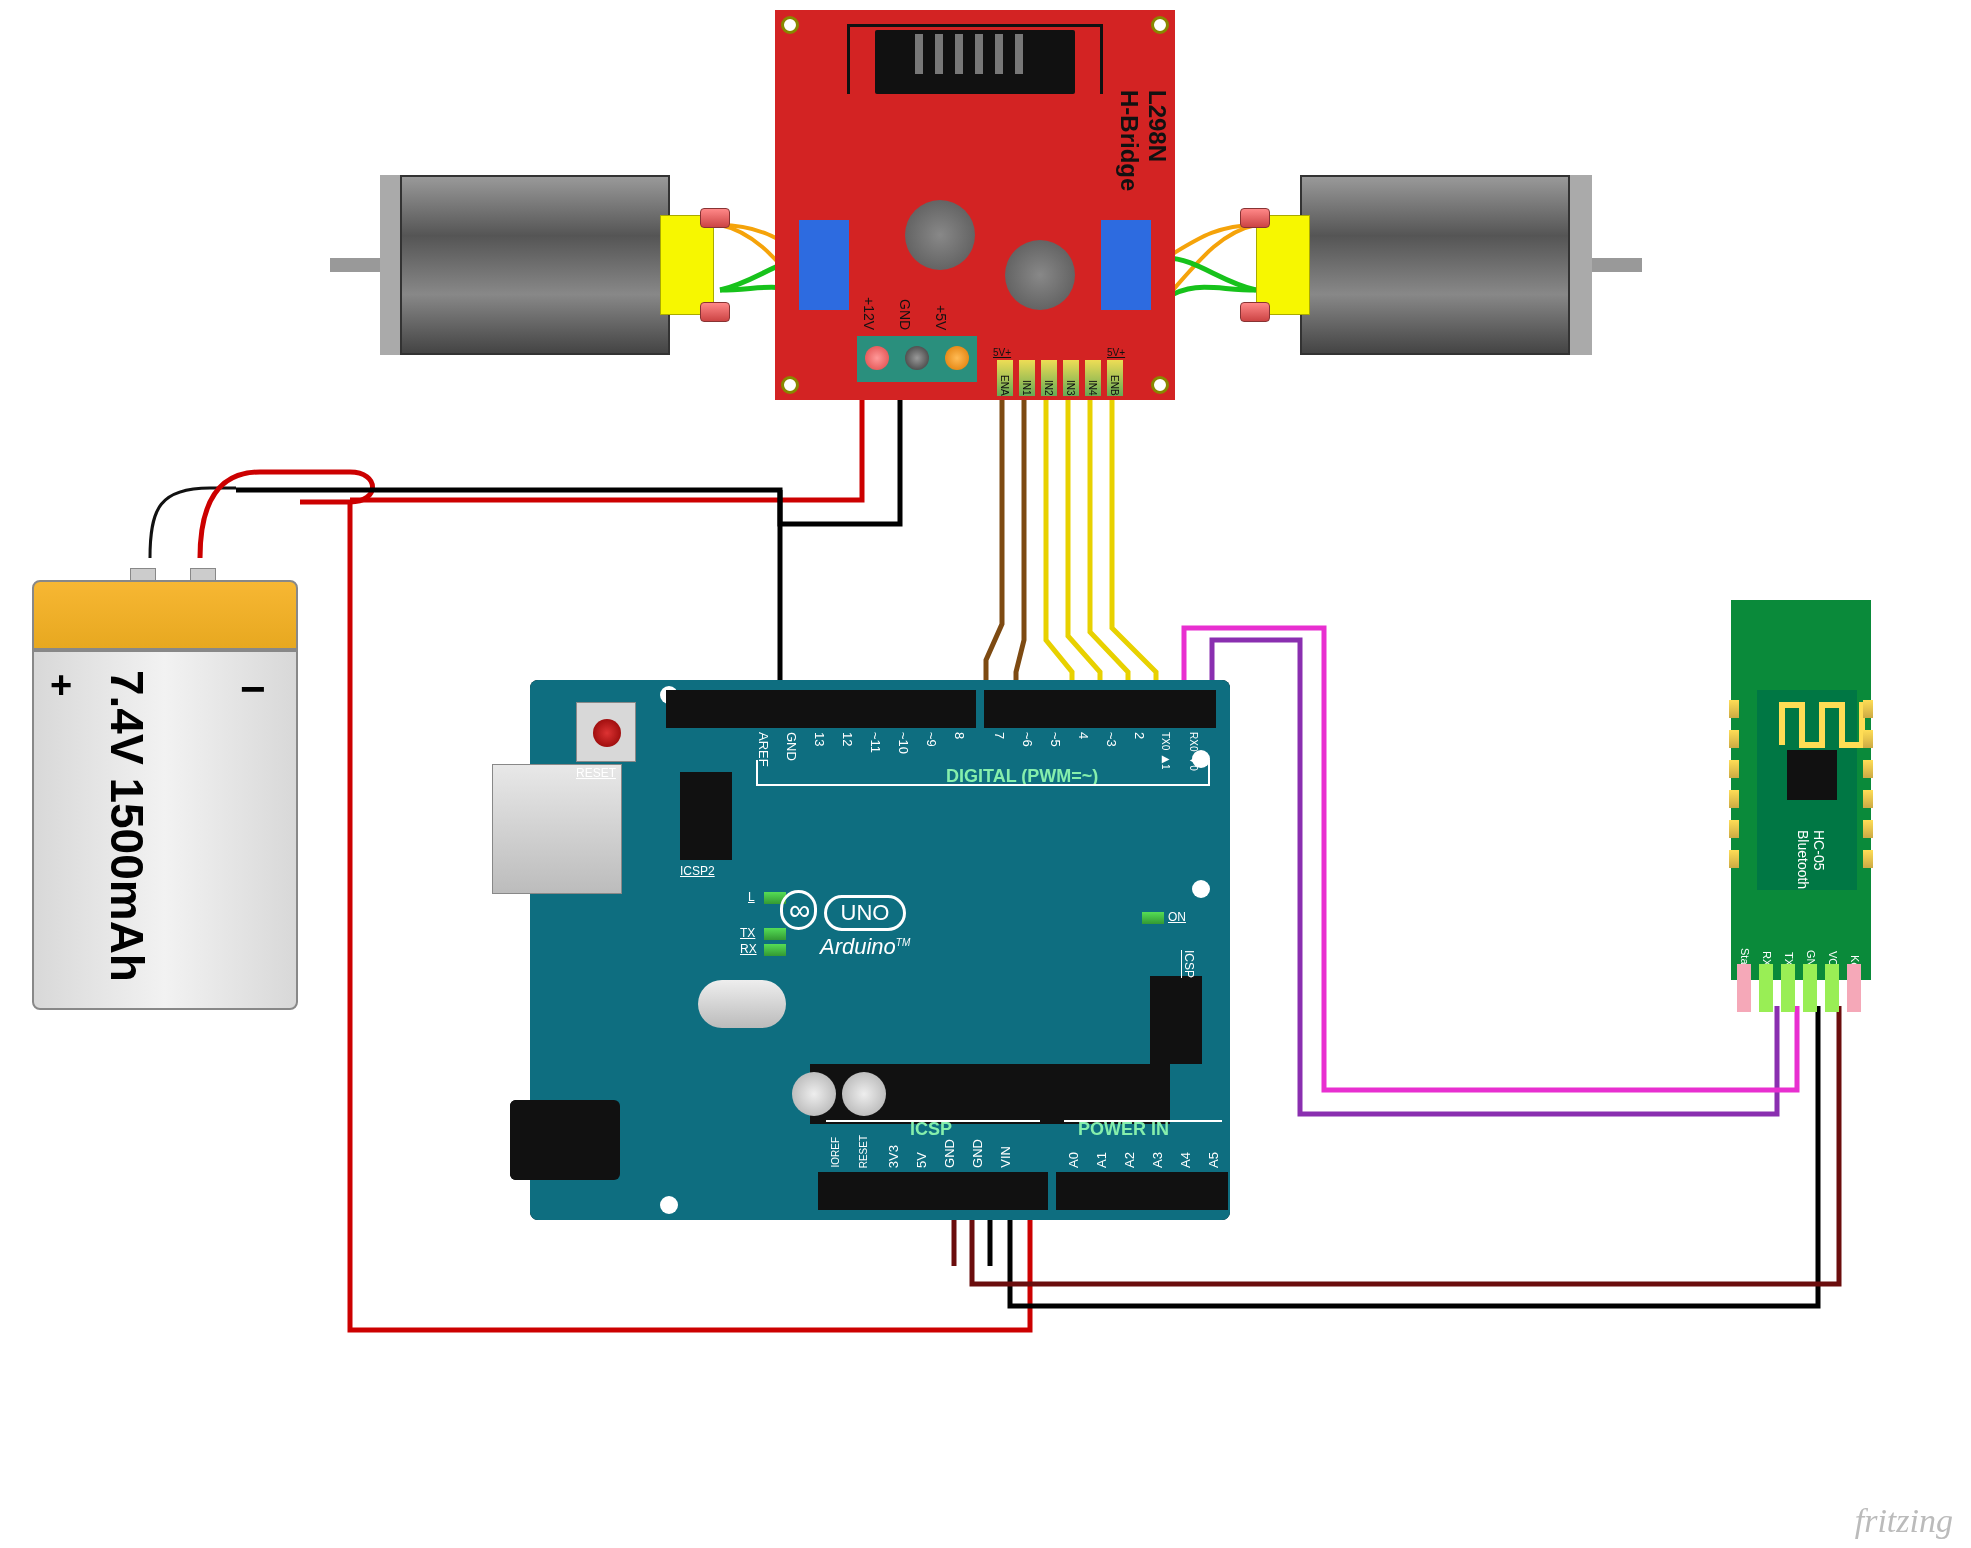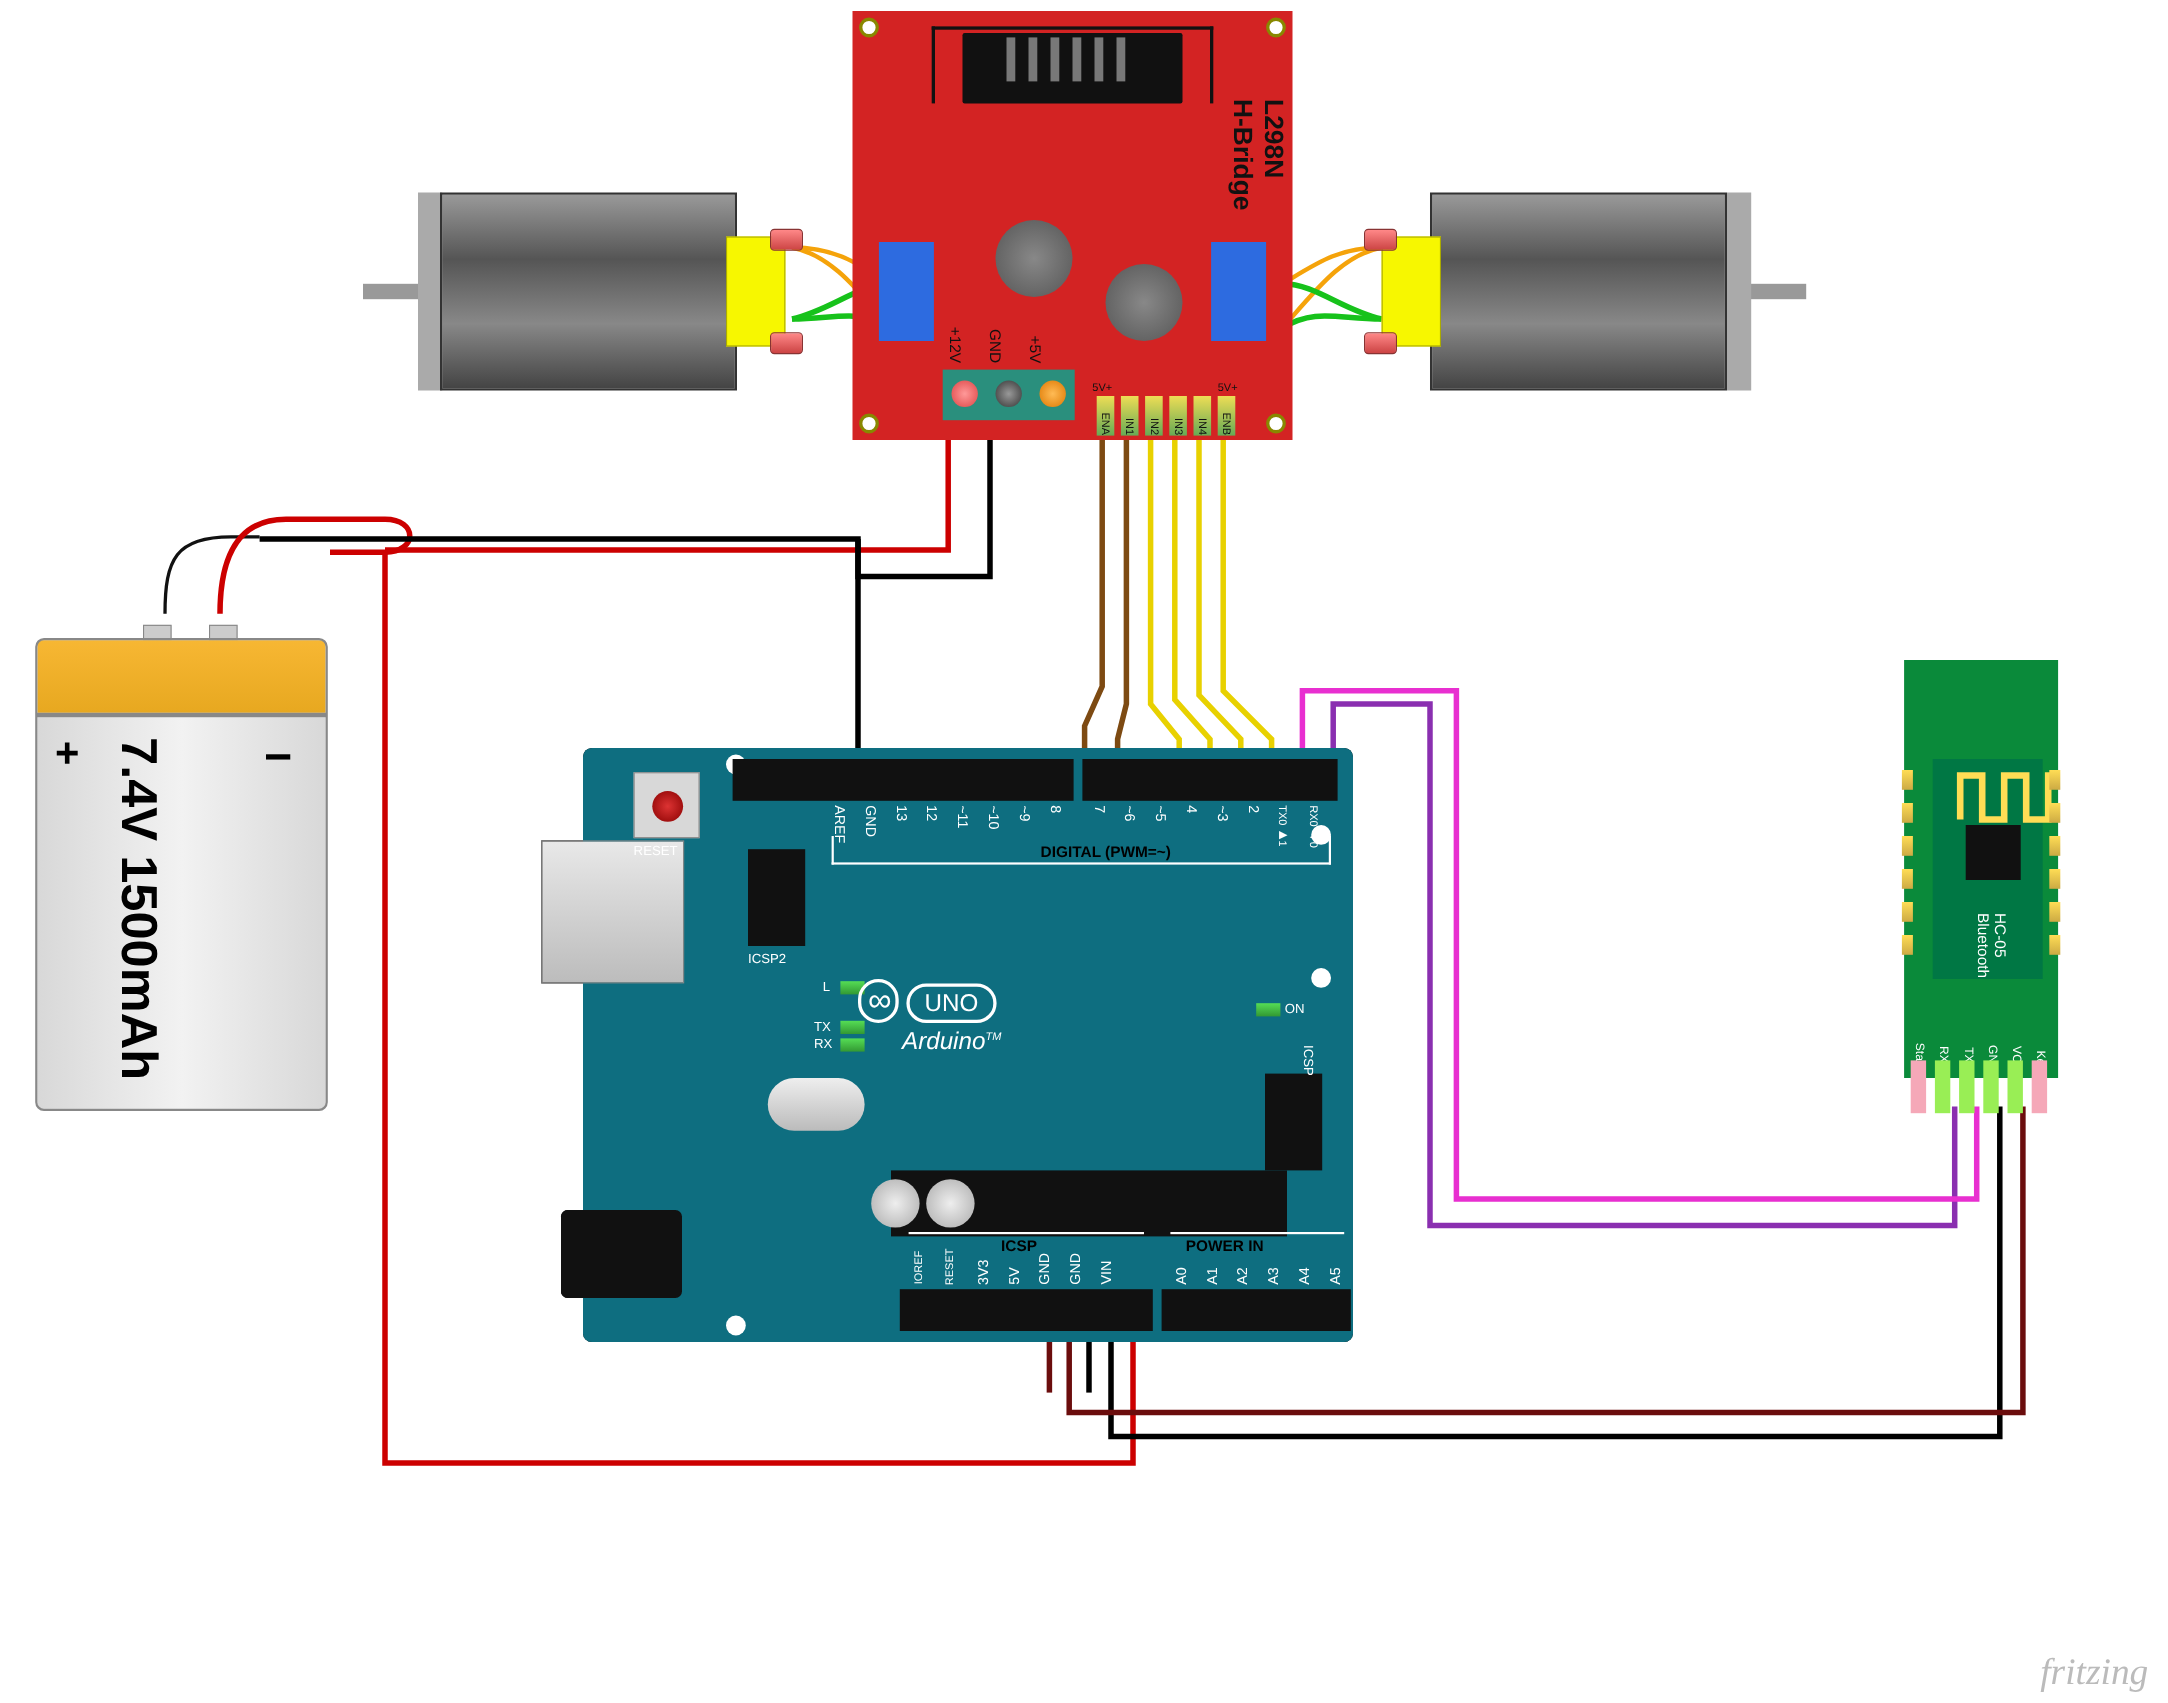--- a/index.html
+++ b/index.html
@@ -58,22 +58,22 @@
   .arduino-reset::after{content:"";position:absolute;left:16px;top:16px;width:28px;height:28px;border-radius:50%;background:radial-gradient(#d33,#800);}
   .arduino-chip{position:absolute;right:60px;bottom:96px;width:360px;height:60px;background:#111;}
   .arduino-dot{position:absolute;width:18px;height:18px;border-radius:50%;background:#fff;}
   .arduino-crystal{position:absolute;left:168px;top:300px;width:88px;height:48px;background:linear-gradient(#eee,#bbb);border-radius:24px;}
   .arduino-cap-row{position:absolute;left:262px;bottom:100px;width:120px;height:48px;}
   .arduino-cap{position:absolute;width:44px;height:44px;border-radius:50%;background:radial-gradient(#eee,#aaa);}
   .arduino-logo{position:absolute;left:250px;top:210px;color:#fff;font-size:22px;}
   .arduino-brand{position:absolute;left:290px;top:254px;color:#fff;font-size:22px;font-style:italic;}
   .uno-badge{display:inline-block;border:3px solid #fff;border-radius:18px;padding:2px 14px;}
   .micro-icsp{position:absolute;width:52px;height:88px;background:#111;}
-  .small-label{position:absolute;color:#fff;font-size:12px;}
-  .section-label{position:absolute;color:#000000;font-size:14px;font-weight:bold;}
+  .small-label{position:absolute;color:#fff;font-size:12px;text-decoration:underline;}
+  .section-label{position:absolute;color:#86efac;font-size:18px;font-weight:bold;}
   .led{position:absolute;width:22px;height:12px;background:linear-gradient(#5d5,#393);}
 
   
   .hc05{position:absolute;right:100px;top:600px;width:140px;height:380px;background:#0a8a3a;}
   .hc05-chip{position:absolute;right:14px;top:90px;width:100px;height:200px;background:#074; }
   .hc05-ant{position:absolute;left:20px;top:10px;width:100px;height:50px;}
   .hc05-ic{position:absolute;left:30px;top:60px;width:50px;height:50px;background:#111;}
   .hc05-label{position:absolute;writing-mode:vertical-rl;color:#fff;font-size:14px;right:30px;top:140px;}
   .hc05-caste{position:absolute;width:10px;height:18px;background:linear-gradient(#fd5,#ca4);}
   .hc05-pinrow{position:absolute;left:0;bottom:-32px;width:140px;height:40px;}

